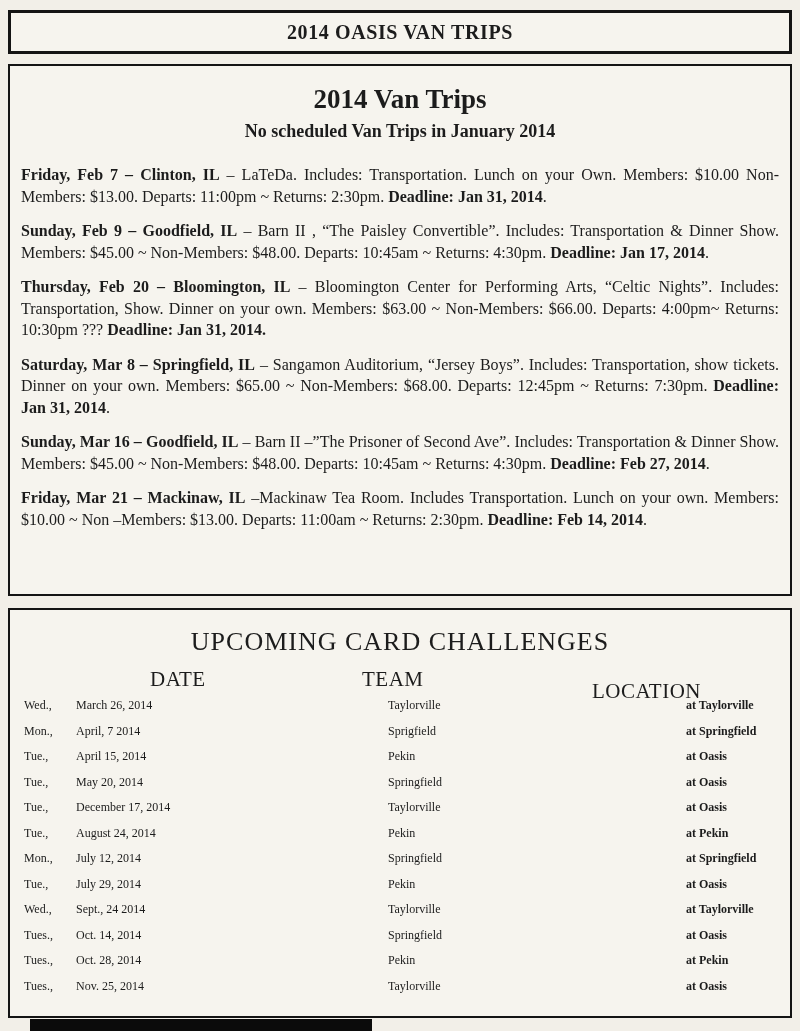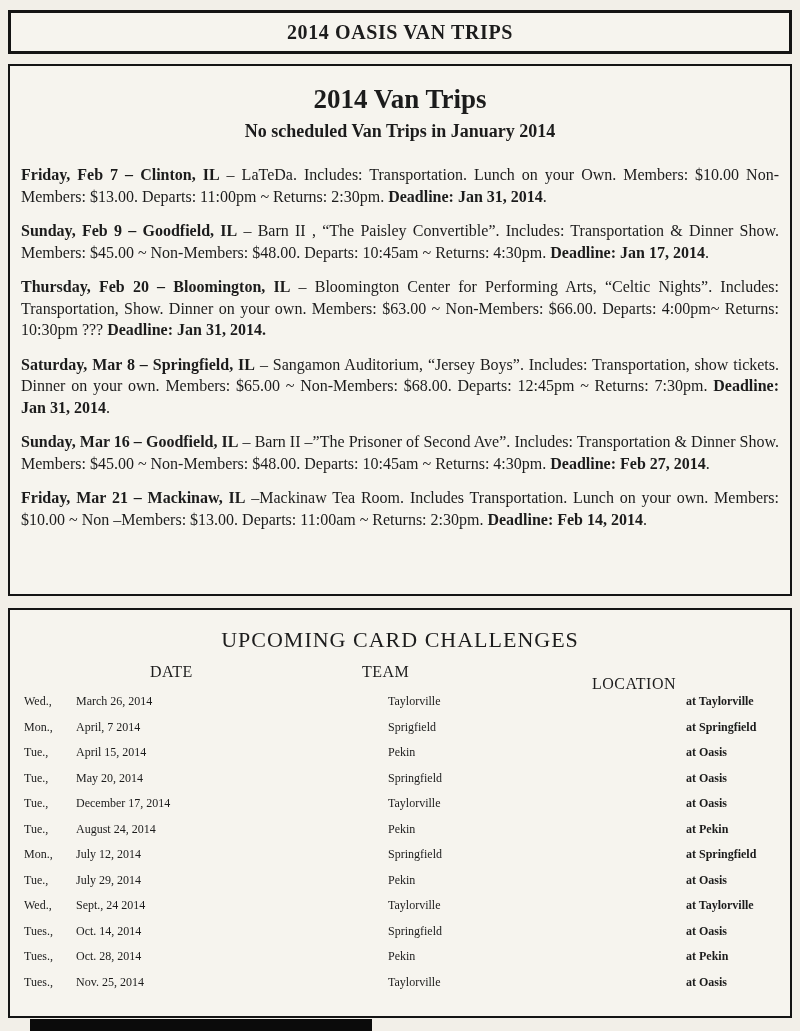--- a/index.html
+++ b/index.html
@@ -20,22 +20,22 @@
   
   .van-box{margin-top:10px;min-height:532px;padding:16px 11px 2px;}
   .van-title{text-align:center;font-size:27px;font-weight:bold;margin:2px 0 6px;}
   .van-subtitle{text-align:center;font-size:18px;font-weight:bold;margin:0 0 22px;}
   .trip{font-size:16px;line-height:21.5px;text-align:justify;margin:0 0 13px;}
   .trip .b{font-weight:bold;}
 
   
   .card-box{margin-top:12px;height:410px;padding-top:10px;position:relative;}
   .cc-year{text-align:center;font-size:19px;margin:0;}
-  .cc-title{text-align:center;font-size:22px;letter-spacing:1px;margin:7px 0 0;}
-  .cc-header{position:relative;height:26px;margin-top:10px;font-size:16px;letter-spacing:0.5px;}
+  .cc-title{text-align:center;font-size:26px;letter-spacing:1px;margin:7px 0 0;}
+  .cc-header{position:relative;height:26px;margin-top:10px;font-size:21px;letter-spacing:0.5px;}
   .cc-header span{position:absolute;top:0;}
   .cc-header .h-date{left:140px;}
   .cc-header .h-team{left:352px;}
   .cc-header .h-loc{left:582px;margin-top:12px;}
   .cc-rows{position:relative;}
   .cc-row{position:relative;height:25.5px;font-size:12px;line-height:25.5px;}
   .cc-day{position:absolute;left:14px;}
   .cc-date{position:absolute;left:66px;}
   .cc-team{position:absolute;left:378px;}
   .cc-loc{position:absolute;left:676px;font-weight:bold;}

